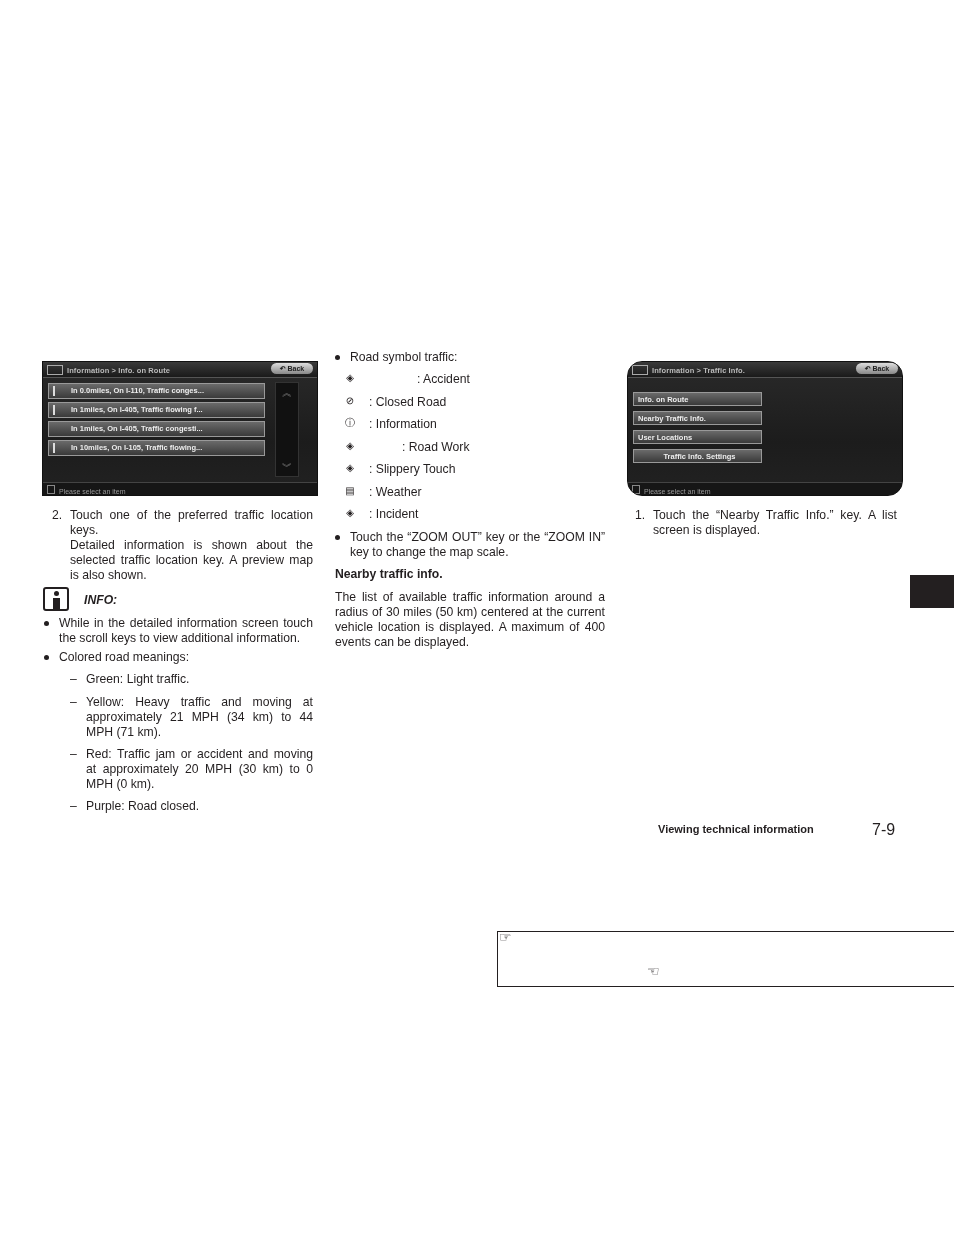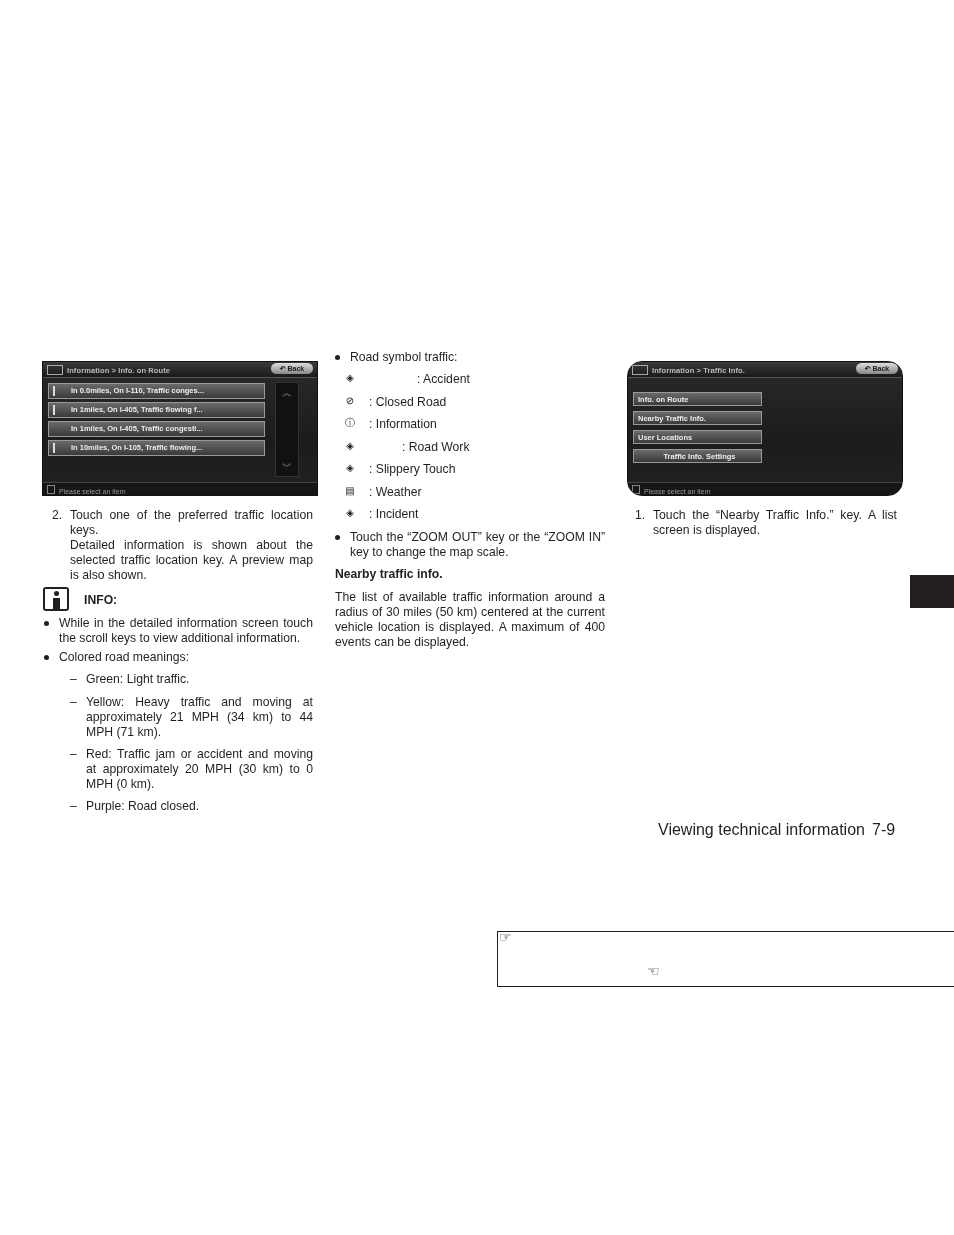--- a/index.html
+++ b/index.html
@@ -69,21 +69,21 @@
 <div class="abs" style="left:52px;top:508px;">2.</div>
 <div class="p" style="left:70px;top:508px;width:243px;">
   <span>Touch one of the preferred traffic location keys.</span><br>
   <span>Detailed information is shown about the selected traffic location key. A preview map is also shown.</span>
 </div>
 
 <div class="info-box">
     <div class="dot"></div>
     <div class="bar"></div>
   </div>
-<div class="abs" style="left:84px;top:593px;font-weight:bold;">INFO:</div>
+<div class="abs" style="left:84px;top:593px;font-weight:bold;font-style:italic;">INFO:</div>
 
 <div class="p bullet" style="left:59px;top:616px;width:254px;">While in the detailed information screen touch the scroll keys to view additional information.</div>
 <div class="p bullet" style="left:59px;top:650px;width:254px;">Colored road meanings:</div>
 
 <div class="abs" style="left:70px;top:672px;">–</div>
 <div class="p" style="left:86px;top:672px;width:227px;">Green: Light traffic.</div>
 <div class="abs" style="left:70px;top:695px;">–</div>
 <div class="p" style="left:86px;top:695px;width:227px;">Yellow: Heavy traffic and moving at approximately 21 MPH (34 km) to 44 MPH (71 km).</div>
 <div class="abs" style="left:70px;top:747px;">–</div>
 <div class="p" style="left:86px;top:747px;width:227px;">Red: Traffic jam or accident and moving at approximately 20 MPH (30 km) to 0 MPH (0 km).</div>
@@ -125,19 +125,19 @@
     <div class="ii"></div>
     <div class="t">Please select an item</div>
   </div>
 </div>
 
 <div class="abs" style="left:635px;top:508px;">1.</div>
 <div class="p" style="left:653px;top:508px;width:244px;">Touch the “Nearby Traffic Info.” key. A list screen is displayed.</div>
 
 <div class="tab-black"></div>
 
-<div class="abs" style="left:658px;top:822px;font-weight:normal;font-size:16px;">Viewing technical information</div>
+<div class="abs" style="left:658px;top:822px;font-weight:bold;font-size:11px;">Viewing technical information</div>
 <div class="abs" style="left:872px;top:822px;font-size:16px;">7-9</div>
 
 <div class="ref-box">
   <span class="abs" style="left:1px;top:-2px;font-size:14px;">☞</span>
   <span class="abs" style="left:149px;top:32px;font-size:14px;">☜</span>
 </div>
 
 </body></html>

